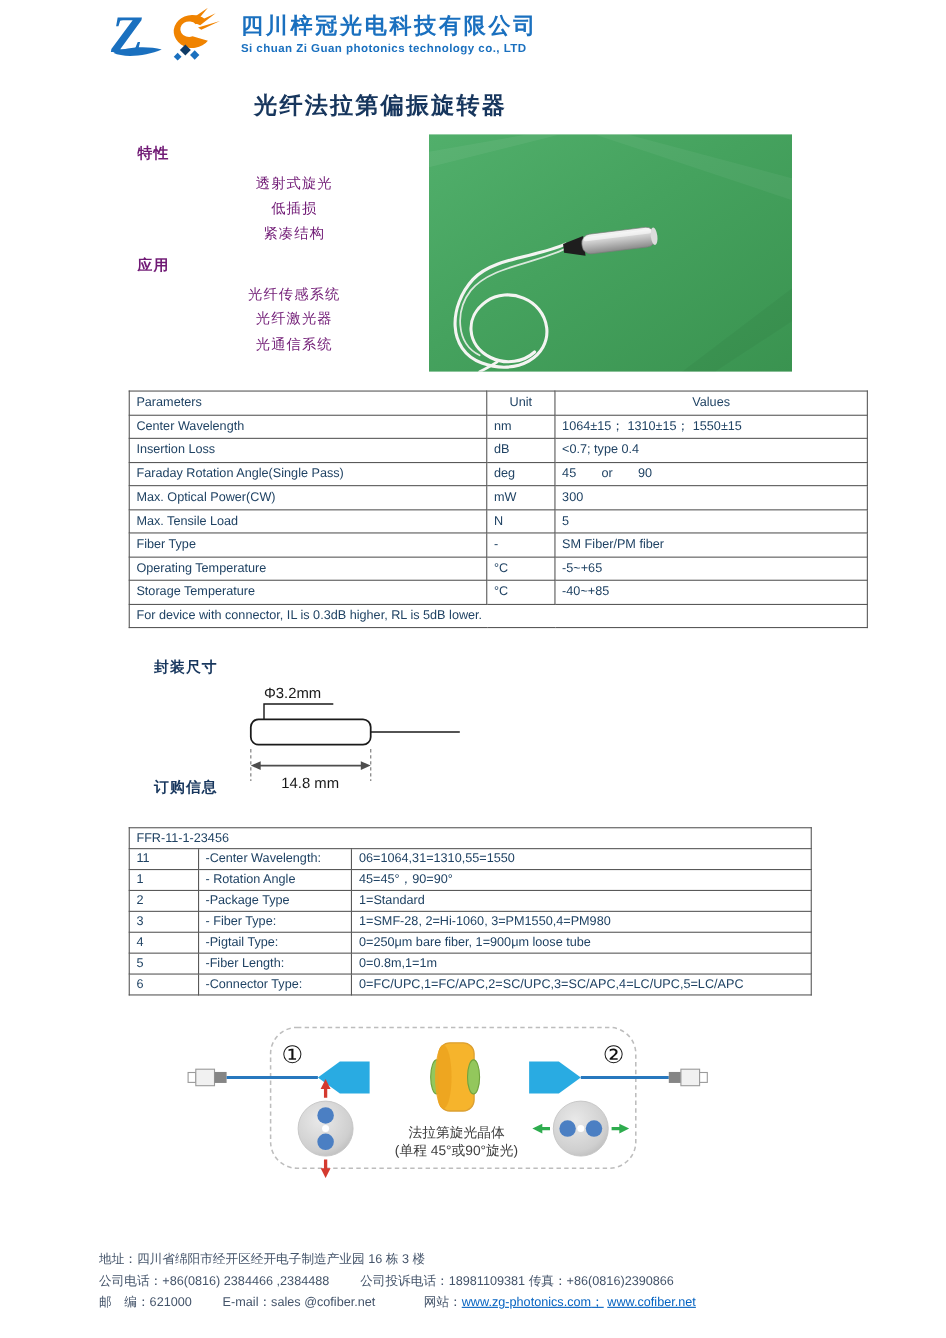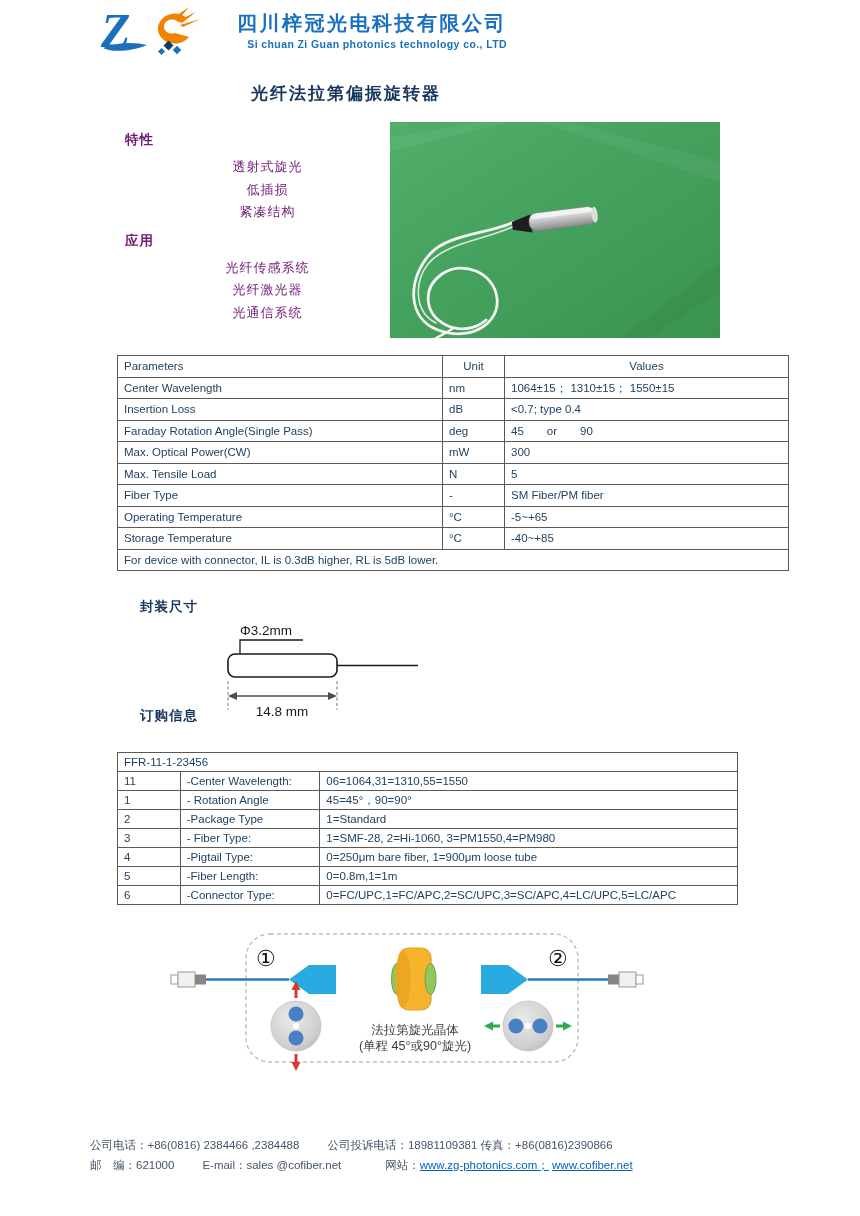--- a/index.html
+++ b/index.html
@@ -2,27 +2,27 @@
 <html><head>
 <meta charset="utf-8">
 <style>
   * { margin:0; padding:0; box-sizing:border-box; }
   body { background:#ffffff; font-family:"Liberation Sans", sans-serif; }
   .page { position:relative; width:860px; height:1216px; background:#ffffff; overflow:hidden; margin:0 auto; }
 
   
   .logo-area { position:absolute; left:95px; top:4px; width:420px; height:52px; display:flex; align-items:center; }
   .logo-mark { position:relative; width:118px; height:52px; }
-  .company-text { margin-left:24px; color:#1a70bf;text-align:right; }
+  .company-text { margin-left:6px; color:#1a70bf; }
   .company-cn { font-size:20px; font-weight:bold; letter-spacing:2.5px; font-family:"Liberation Sans", sans-serif; }
   .company-en { font-size:10.5px; font-weight:bold; letter-spacing:0.4px; margin-top:1px; }
 
   
   .doc-title { position:absolute; left:0; top:82px; width:692px; text-align:center;
-               font-size:17px; font-weight:600; color:#17365d; font-family:Liberation Serif, serif; letter-spacing:2px; }
+               font-size:21px; font-weight:600; color:#17365d; font-family:Liberation Serif, serif; letter-spacing:2px; }
 
   
   .side-list { position:absolute; left:125px; top:131px; width:250px; color:#701a75; font-family:"Liberation Serif", serif; }
   .side-list h3 { font-size:13.5px; font-weight:bold; margin:0 0 7px 0; letter-spacing:1px; }
   .side-list ul { list-style:none; margin:0 0 8px 0;text-align:center; }
   .side-list li { font-size:13px; padding-left:35px; line-height:22.5px; letter-spacing:1px; }
 
   
   .photo { position:absolute; left:390px; top:122px; width:330px; height:216px; }
 
@@ -316,20 +316,21 @@
       <circle cx="382" cy="104" r="7.5" fill="#4b7fc3"></circle>
       <circle cx="370" cy="104" r="3.2" fill="#ffffff"></circle>
       <line x1="342" y1="104" x2="333" y2="104" stroke="#2eac4e" stroke-width="3"></line>
       <polygon points="326,104 335,99.5 335,108.5" fill="#2eac4e"></polygon>
       <line x1="398" y1="104" x2="407" y2="104" stroke="#2eac4e" stroke-width="3"></line>
       <polygon points="414,104 405,99.5 405,108.5" fill="#2eac4e"></polygon>
     </g>
   </svg>
 
   <div class="footer">
+    <div>地址：四川省绵阳市经开区经开电子制造产业园 16 栋 3 楼</div>
     <div>
       <span>公司电话：+86(0816) 2384466 ,2384488</span><span class="gap-m"></span><span>公司投诉电话：18981109381</span> <span>传真：+86(0816)2390866</span>
     </div>
     <div>
       <span>邮　编：621000</span><span class="gap-m"></span><span>E-mail：sales @cofiber.net</span><span class="gap-l"></span><span>网站：</span><a href="#">www.zg-photonics.com</a><span class="link-sep">；</span> <a href="#">www.cofiber.net</a>
     </div>
   </div>
 
 </div>
 

